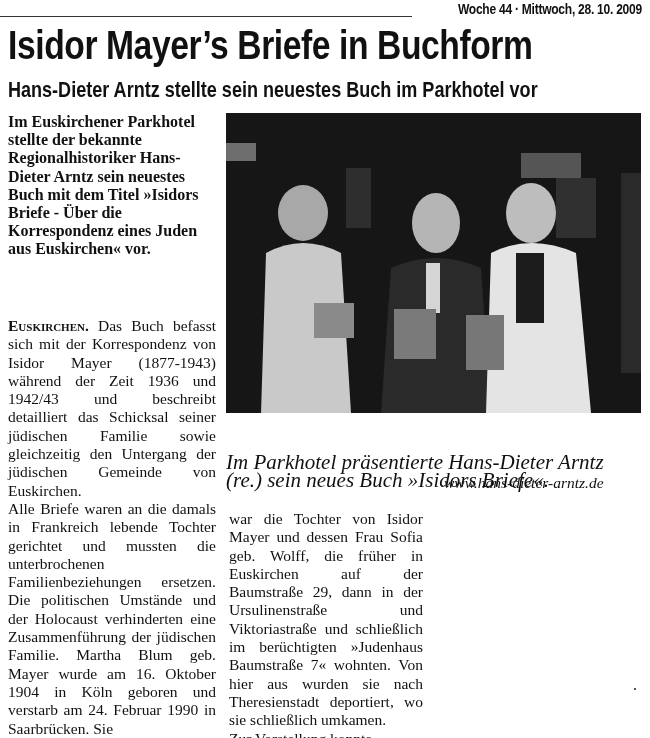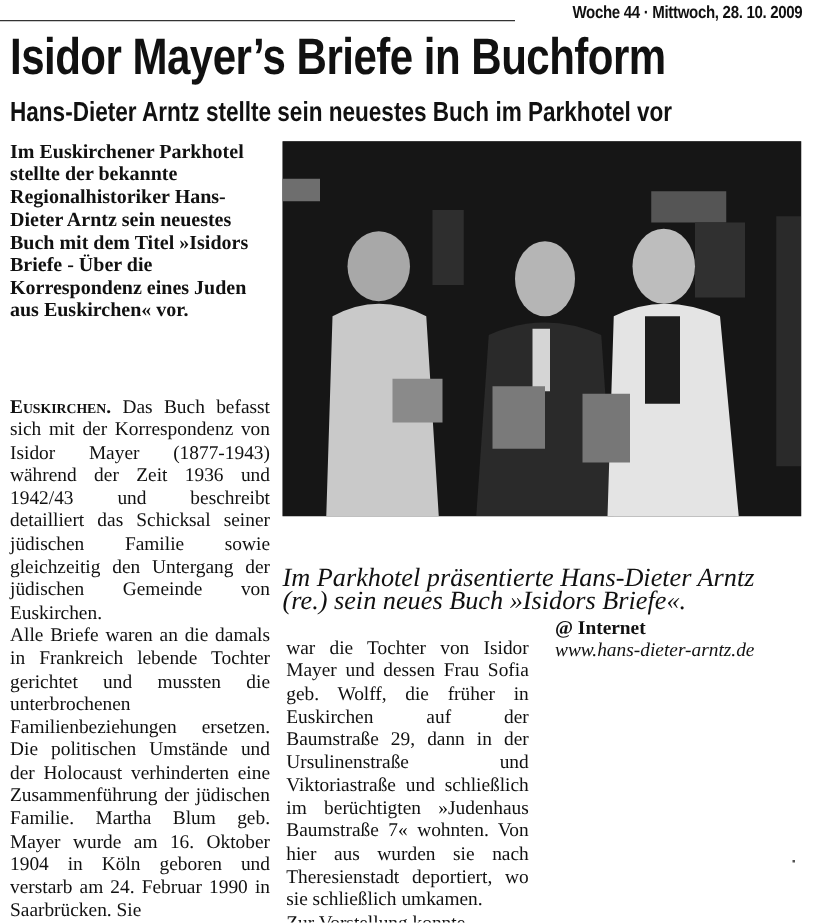--- a/index.html
+++ b/index.html
@@ -66,17 +66,16 @@
   <p><span class="dateline">Euskirchen.</span> <span>Das Buch befasst sich mit der Korrespondenz von Isidor Mayer (1877-1943) während der Zeit 1936 und 1942/43 und beschreibt detailliert das Schicksal seiner jüdischen Familie sowie gleichzeitig den Untergang der jüdischen Gemeinde von Euskirchen.</span></p>
   <p>Alle Briefe waren an die damals in Frankreich lebende Tochter gerichtet und mussten die unterbrochenen Familienbeziehungen ersetzen. Die politischen Umstände und der Holocaust verhinderten eine Zusammenführung der jüdischen Familie. Martha Blum geb. Mayer wurde am 16. Oktober 1904 in Köln geboren und verstarb am 24. Februar 1990 in Saarbrücken. Sie</p>
 </div>
 
 <div class="col col2">
   <p>war die Tochter von Isidor Mayer und dessen Frau Sofia geb. Wolff, die früher in Euskirchen auf der Baumstraße 29, dann in der Ursulinenstraße und Viktoriastraße und schließlich im berüchtigten »Judenhaus Baumstraße 7« wohnten. Von hier aus wurden sie nach Theresienstadt deportiert, wo sie schließlich umkamen.</p>
   <p>Zur Vorstellung konnte</p>
 </div>
 
 <div class="col col3">
-  <p class="internet-label">@ Internet</p>
   <p class="italic">www.hans-dieter-arntz.de</p>
 </div>
 
 <div class="dot"></div>
 
 </body></html>

